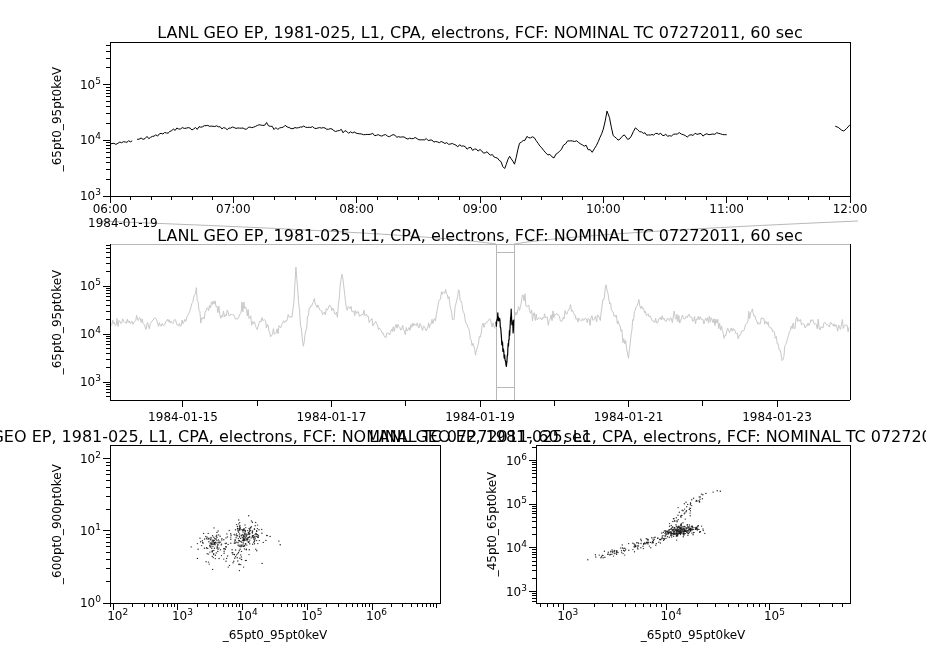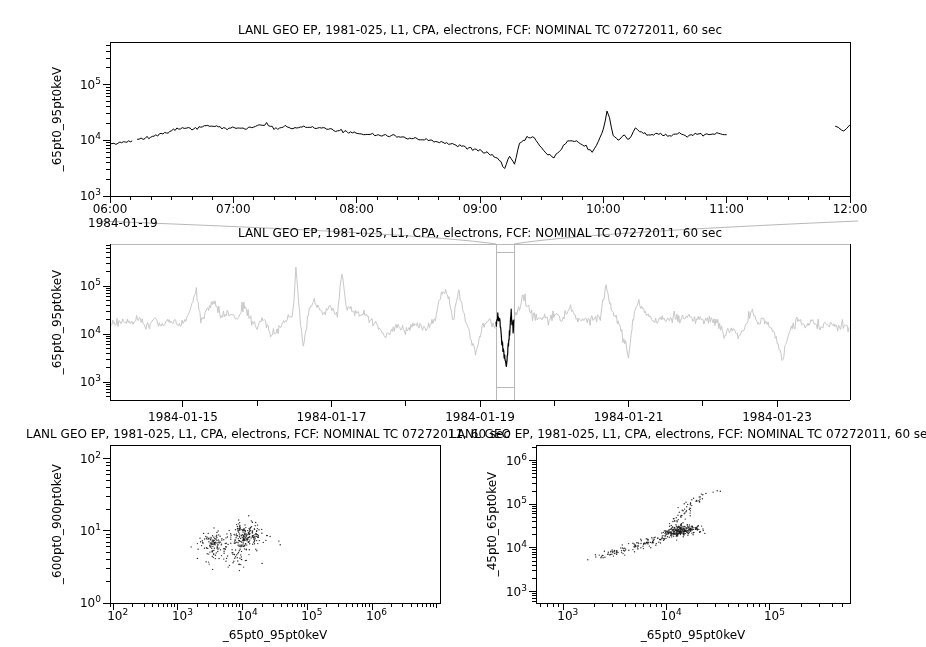--- a/index.html
+++ b/index.html
@@ -1,19 +1,19 @@
 <!DOCTYPE html>
 <html><head>
 <meta charset="utf-8">
 <style>
   html,body{margin:0;padding:0;background:#ffffff;}
   .canvas{position:relative;width:926px;height:647px;background:#ffffff;overflow:hidden;
           font-family:"DejaVu Sans","Liberation Sans",sans-serif;color:#000;}
   svg{position:absolute;left:0;top:0;}
-  .ptitle{position:absolute;white-space:nowrap;font-size:12px;transform:translateX(-50%);}
+  .ptitle{position:absolute;white-space:nowrap;font-size:16px;transform:translateX(-50%);}
   .ylab{position:absolute;white-space:nowrap;font-size:12px;transform:translate(-50%,-50%) rotate(-90deg);}
   .xlab{position:absolute;white-space:nowrap;font-size:12px;transform:translateX(-50%);}
   .dlab{position:absolute;white-space:nowrap;font-size:12px;}
   .hs{position:absolute;background:transparent;}
 </style>
 </head>
 <body>
 
 <div class="canvas">
   <svg id="chart-svg" width="926" height="647" viewBox="0 0 926 647">

